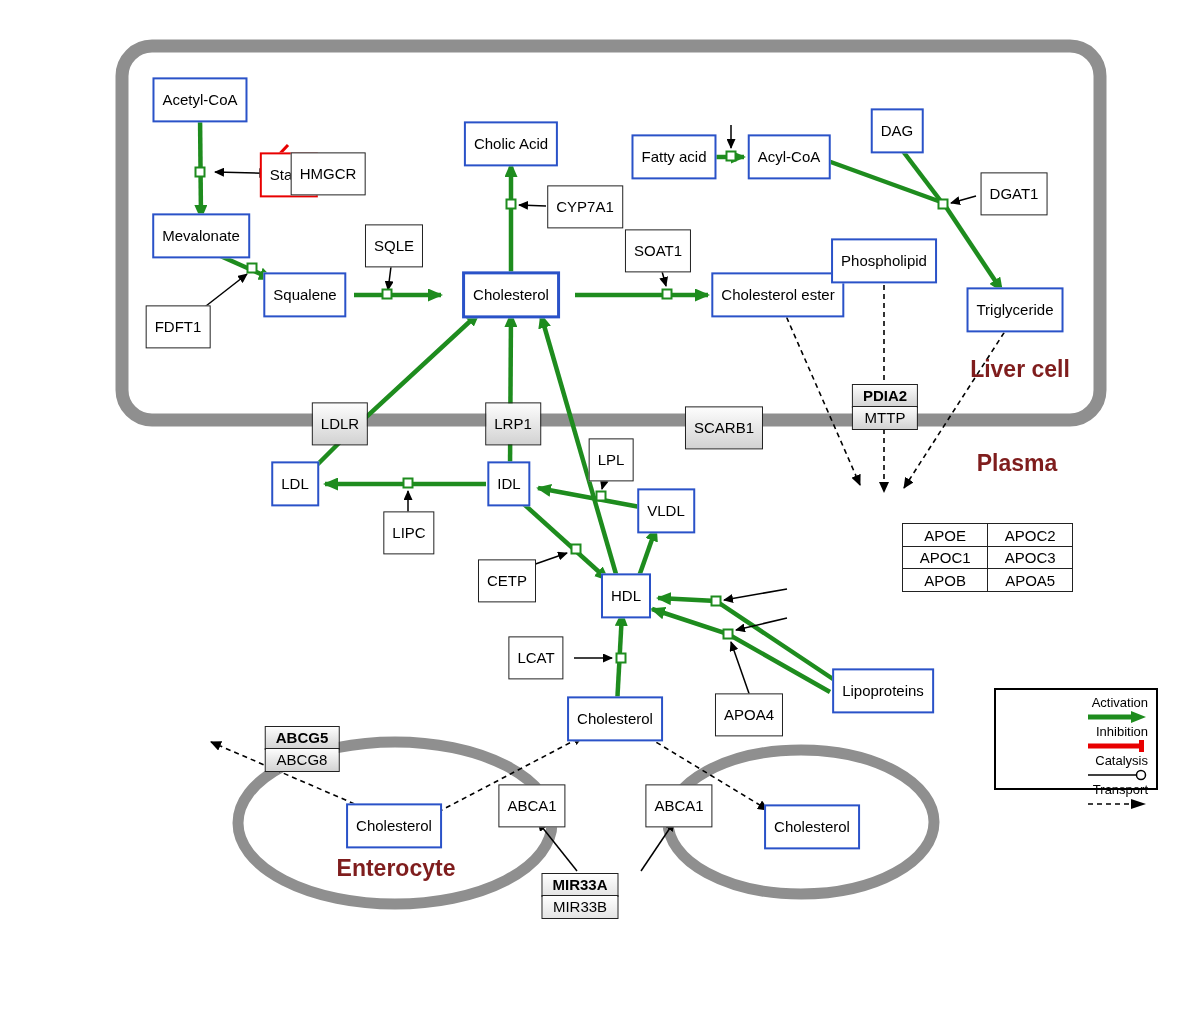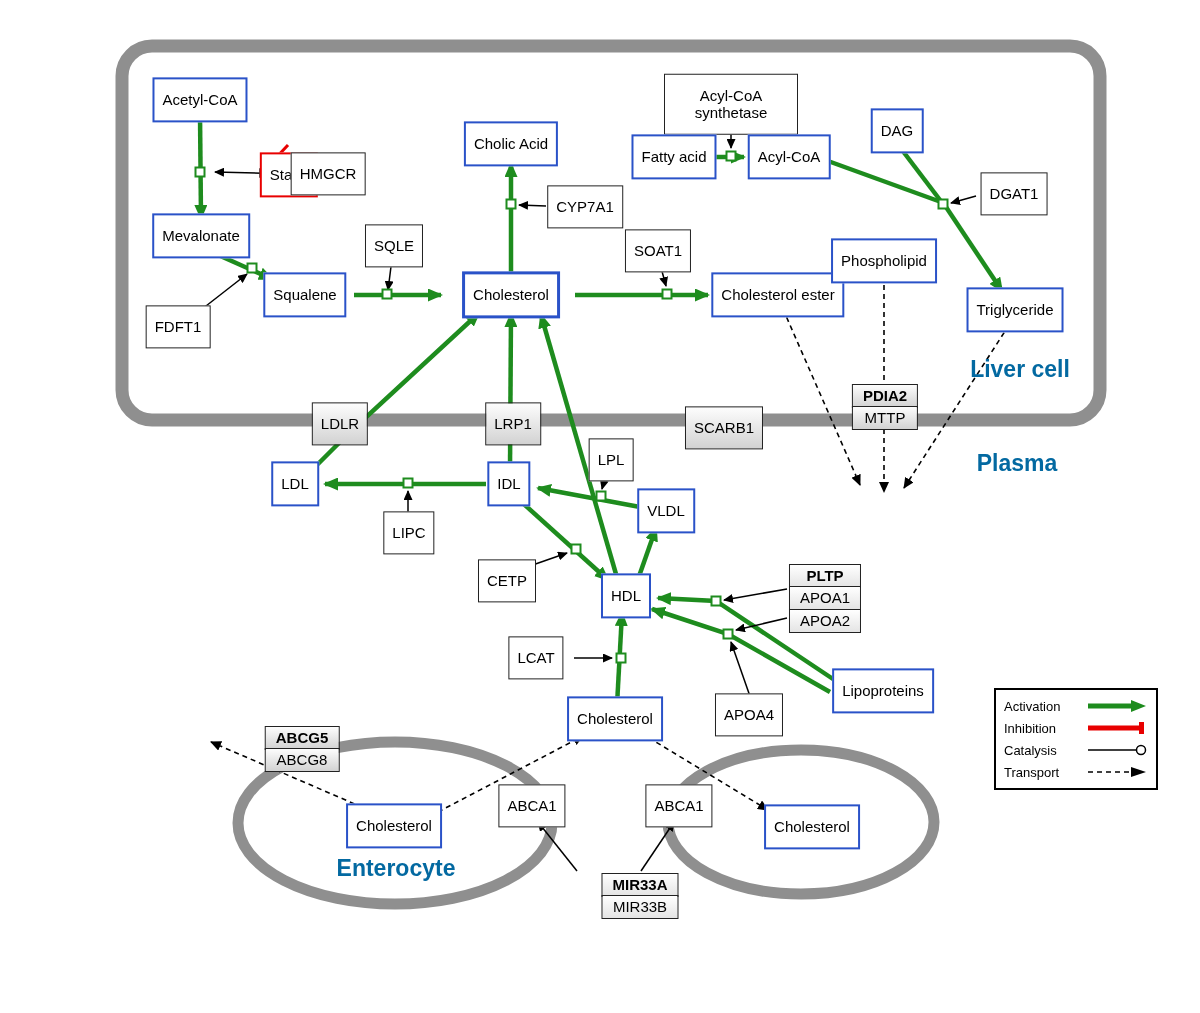--- a/index.html
+++ b/index.html
@@ -27,27 +27,27 @@
                 font-size:15px; line-height:1.2; text-align:center; white-space:nowrap;
                 background:linear-gradient(#fff, #e4e4e4); color:#000; }
   .stack .row:first-child { margin-top:0;font-weight:bold; }
   .stack.gray .row { background:linear-gradient(#fdfdfd, #d2d2d2); }
 
   .apo-table { position:absolute; display:grid; grid-template-columns:85px 85px; z-index:2; }
   .apo-table .cell { border:1.4px solid #222; margin:0 -1.4px -1.4px 0; padding:2.5px 4px;
                      text-align:center; font-size:15px; background:#fff; color:#000; }
 
   .region-label { position:absolute; transform:translate(-50%,-50%); font-weight:bold;
-                  color:#0369a1; font-size:23px; white-space:nowrap; z-index:3; }
+                  color:#7f1d1d; font-size:23px; white-space:nowrap; z-index:3; }
 
   .legend { position:absolute; left:994px; top:688px; width:164px; height:102px;
             border:2px solid #000; background:#fff; box-sizing:border-box;
             display:flex; flex-direction:column; justify-content:space-around;
             padding:5px 8px; z-index:3; }
-  .legend .lrow { display:flex; align-items:flex-start; justify-content:space-between; }
+  .legend .lrow { display:flex; align-items:flex-end; justify-content:space-between;flex-direction:column; }
   .legend .ltext { font-size:13px; color:#000; }
   .legend svg { display:block; }
 </style>
 </head>
 <body>
 
 <div class="canvas">
 
   <svg class="edges" width="1200" height="1013" viewBox="0 0 1200 1013">
     <defs>
@@ -146,21 +146,20 @@
   <div class="node" style="left:328px;top:174px">HMGCR</div>
   <div class="node met" style="left:201px;top:236px">Mevalonate</div>
   <div class="node" style="left:178px;top:327px">FDFT1</div>
   <div class="node met" style="left:305px;top:295px">Squalene</div>
   <div class="node" style="left:394px;top:246px">SQLE</div>
   <div class="node met" style="left:511px;top:144px">Cholic Acid</div>
   <div class="node" style="left:585px;top:207px">CYP7A1</div>
   <div class="node met major" style="left:511px;top:295px">Cholesterol</div>
   <div class="node" style="left:658px;top:251px">SOAT1</div>
   <div class="node met" style="left:778px;top:295px">Cholesterol ester</div>
-  <div class="node wrap" style="left:731px;top:104px">Acyl-CoA synthetase</div>
   <div class="node met" style="left:674px;top:157px">Fatty acid</div>
   <div class="node met" style="left:789px;top:157px">Acyl-CoA</div>
   <div class="node met" style="left:897px;top:131px">DAG</div>
   <div class="node" style="left:1014px;top:194px">DGAT1</div>
   <div class="node met" style="left:884px;top:261px">Phospholipid</div>
   <div class="node met" style="left:1015px;top:310px">Triglyceride</div>
 
   <div class="node grayfill" style="left:340px;top:424px">LDLR</div>
   <div class="node grayfill" style="left:513px;top:424px">LRP1</div>
   <div class="node grayfill" style="left:724px;top:428px">SCARB1</div>
@@ -170,39 +169,42 @@
   </div>
 
   <div class="node met" style="left:295px;top:484px">LDL</div>
   <div class="node met" style="left:509px;top:484px">IDL</div>
   <div class="node" style="left:409px;top:533px">LIPC</div>
   <div class="node" style="left:611px;top:460px">LPL</div>
   <div class="node met" style="left:666px;top:511px">VLDL</div>
   <div class="node" style="left:507px;top:581px">CETP</div>
   <div class="node met" style="left:626px;top:596px">HDL</div>
   <div class="node" style="left:536px;top:658px">LCAT</div>
-  <div class="stack" style="left:825px;top:564px">
-    <div class="row">PLTP</div>
-    <div class="row">APOA1</div>
-    <div class="row">APOA2</div>
-  </div>
   <div class="node" style="left:749px;top:715px">APOA4</div>
   <div class="node met" style="left:883px;top:691px">Lipoproteins</div>
   <div class="node met" style="left:615px;top:719px">Cholesterol</div>
 
+  <div class="apo-table" style="left:902px;top:523px">
+    <div class="cell">APOE</div>
+    <div class="cell">APOC2</div>
+    <div class="cell">APOC1</div>
+    <div class="cell">APOC3</div>
+    <div class="cell">APOB</div>
+    <div class="cell">APOA5</div>
+  </div>
 
   <div class="stack gray" style="left:302px;top:726px">
     <div class="row">ABCG5</div>
     <div class="row">ABCG8</div>
   </div>
   <div class="node met" style="left:394px;top:826px">Cholesterol</div>
   <div class="node" style="left:532px;top:806px">ABCA1</div>
   <div class="node" style="left:679px;top:806px">ABCA1</div>
   <div class="node met" style="left:812px;top:827px">Cholesterol</div>
-  <div class="stack" style="left:640px;top:873px">
+  <div class="stack" style="left:580px;top:873px">
     <div class="row">MIR33A</div>
     <div class="row">MIR33B</div>
   </div>
 
   <div class="region-label" style="left:1020px;top:369px">Liver cell</div>
   <div class="region-label" style="left:1017px;top:463px">Plasma</div>
   <div class="region-label" style="left:396px;top:868px">Enterocyte</div>
 
   <div class="legend">
     <div class="lrow">

